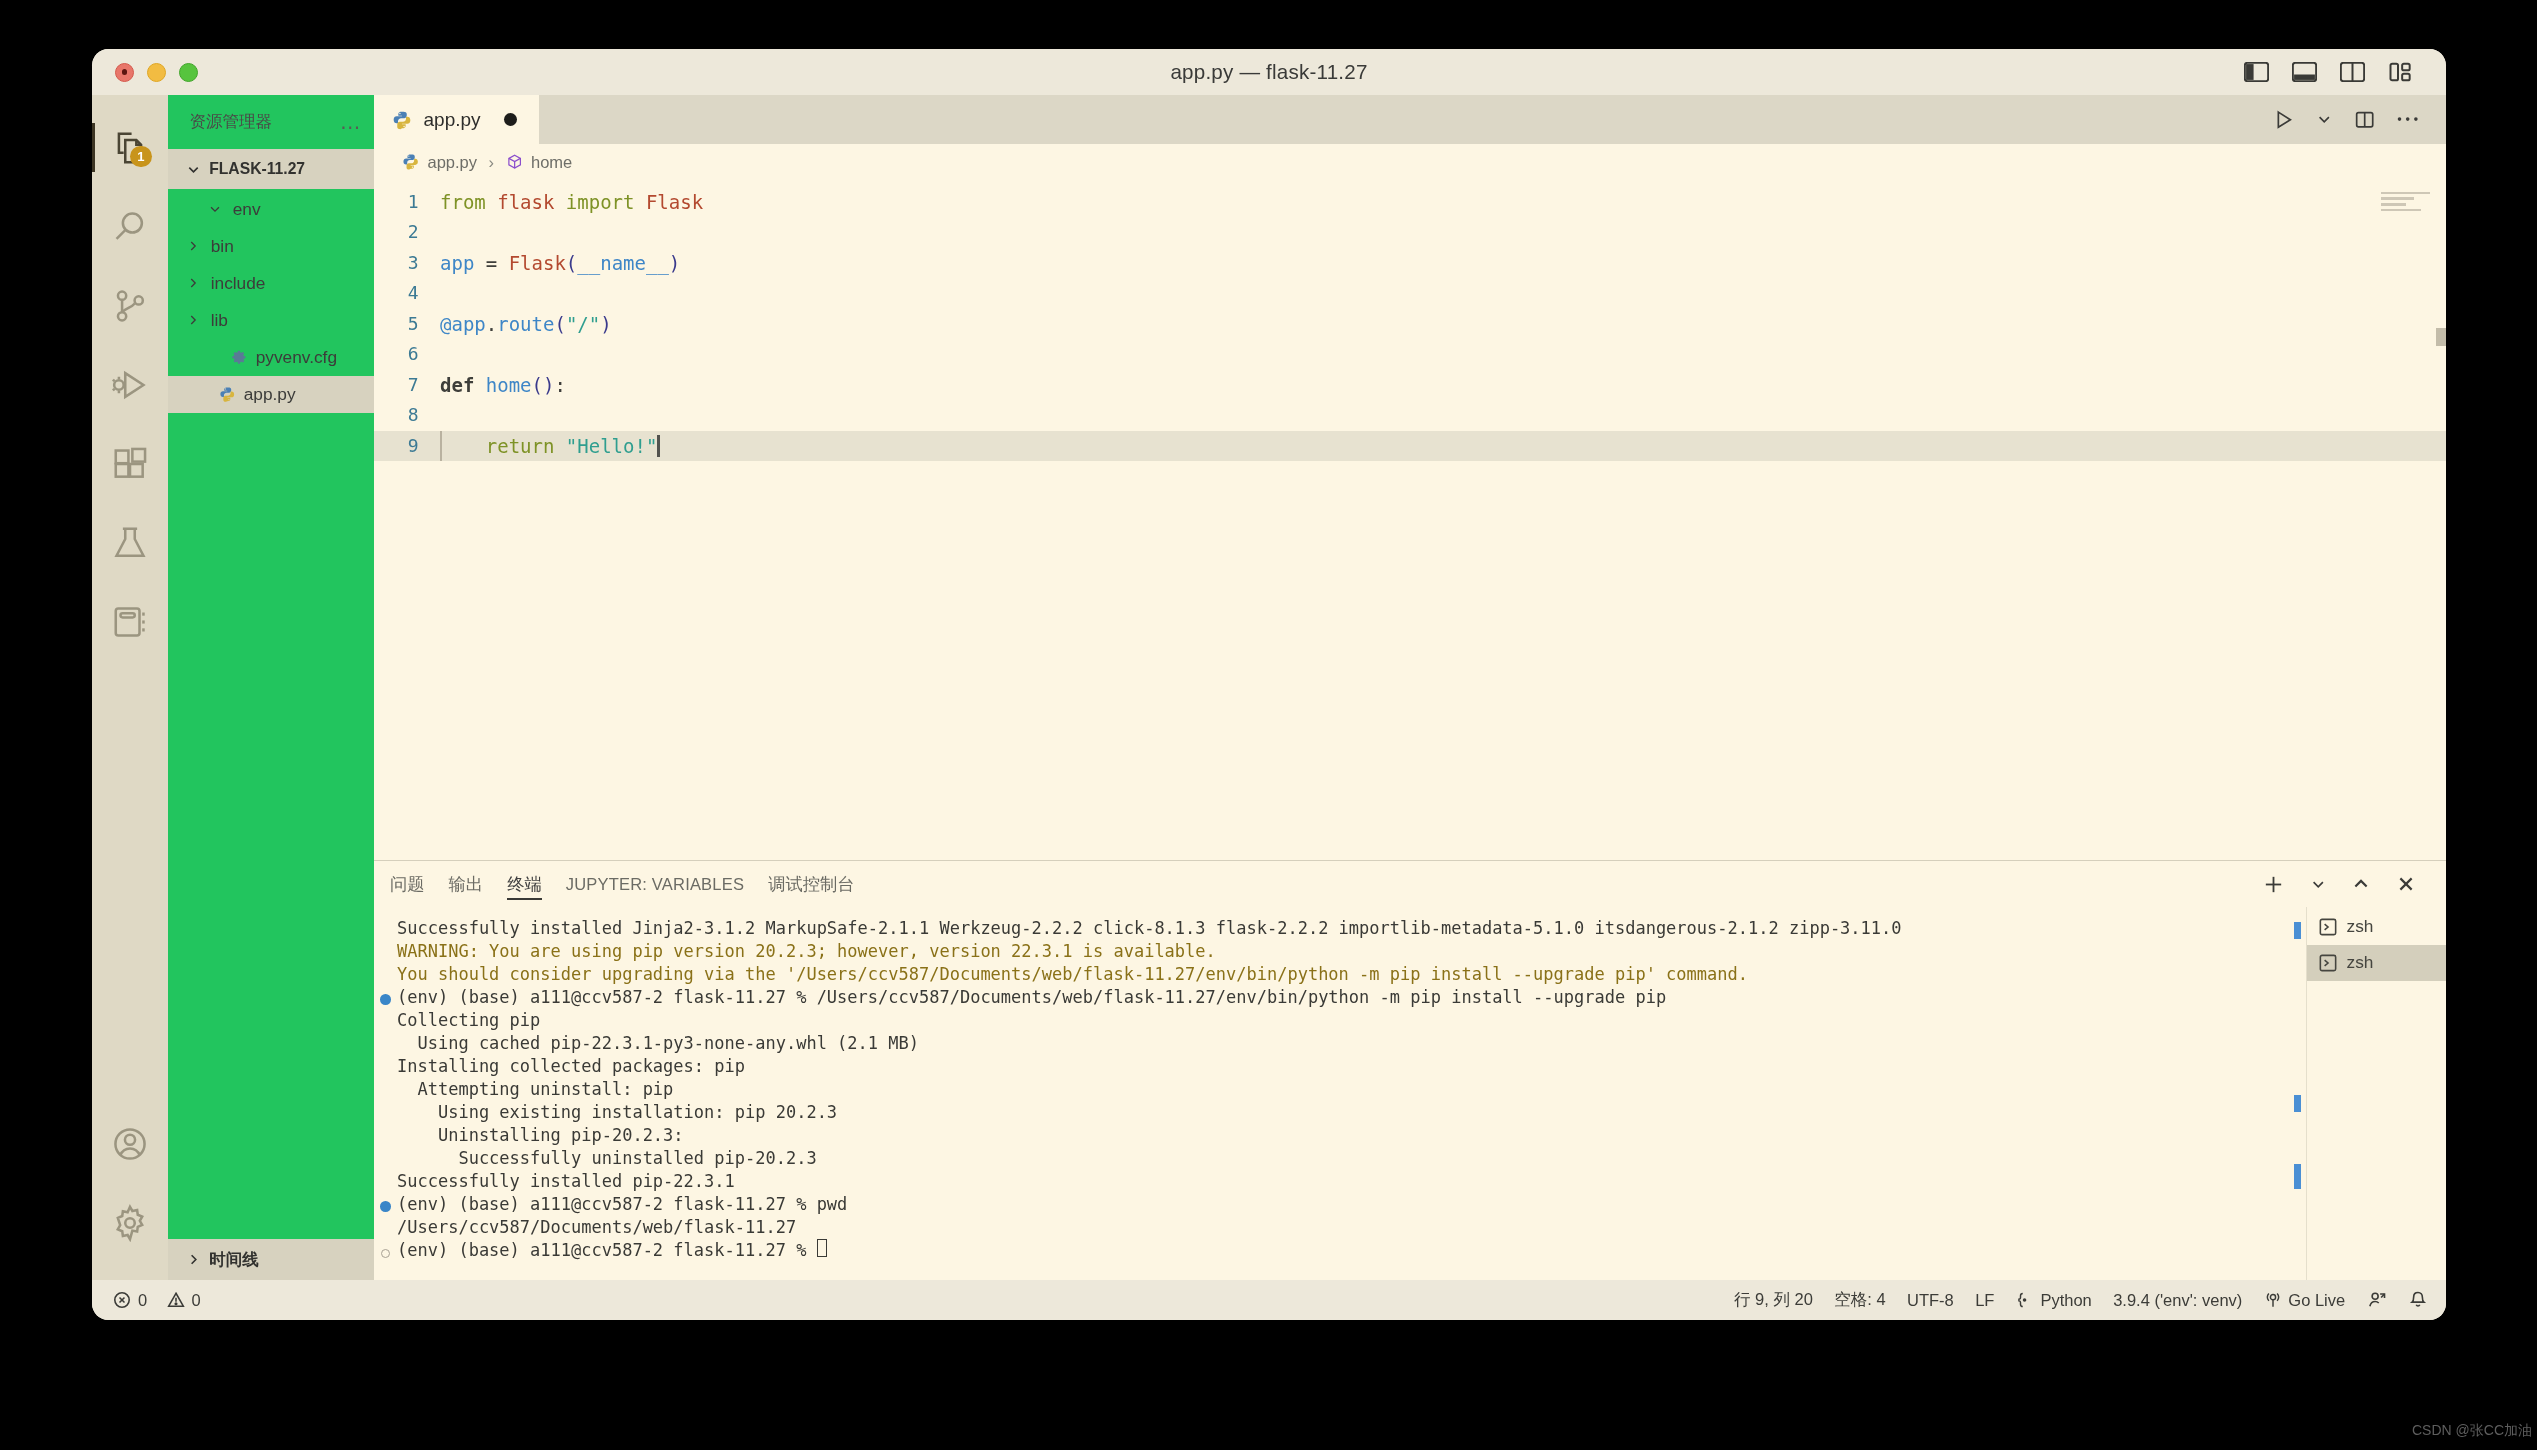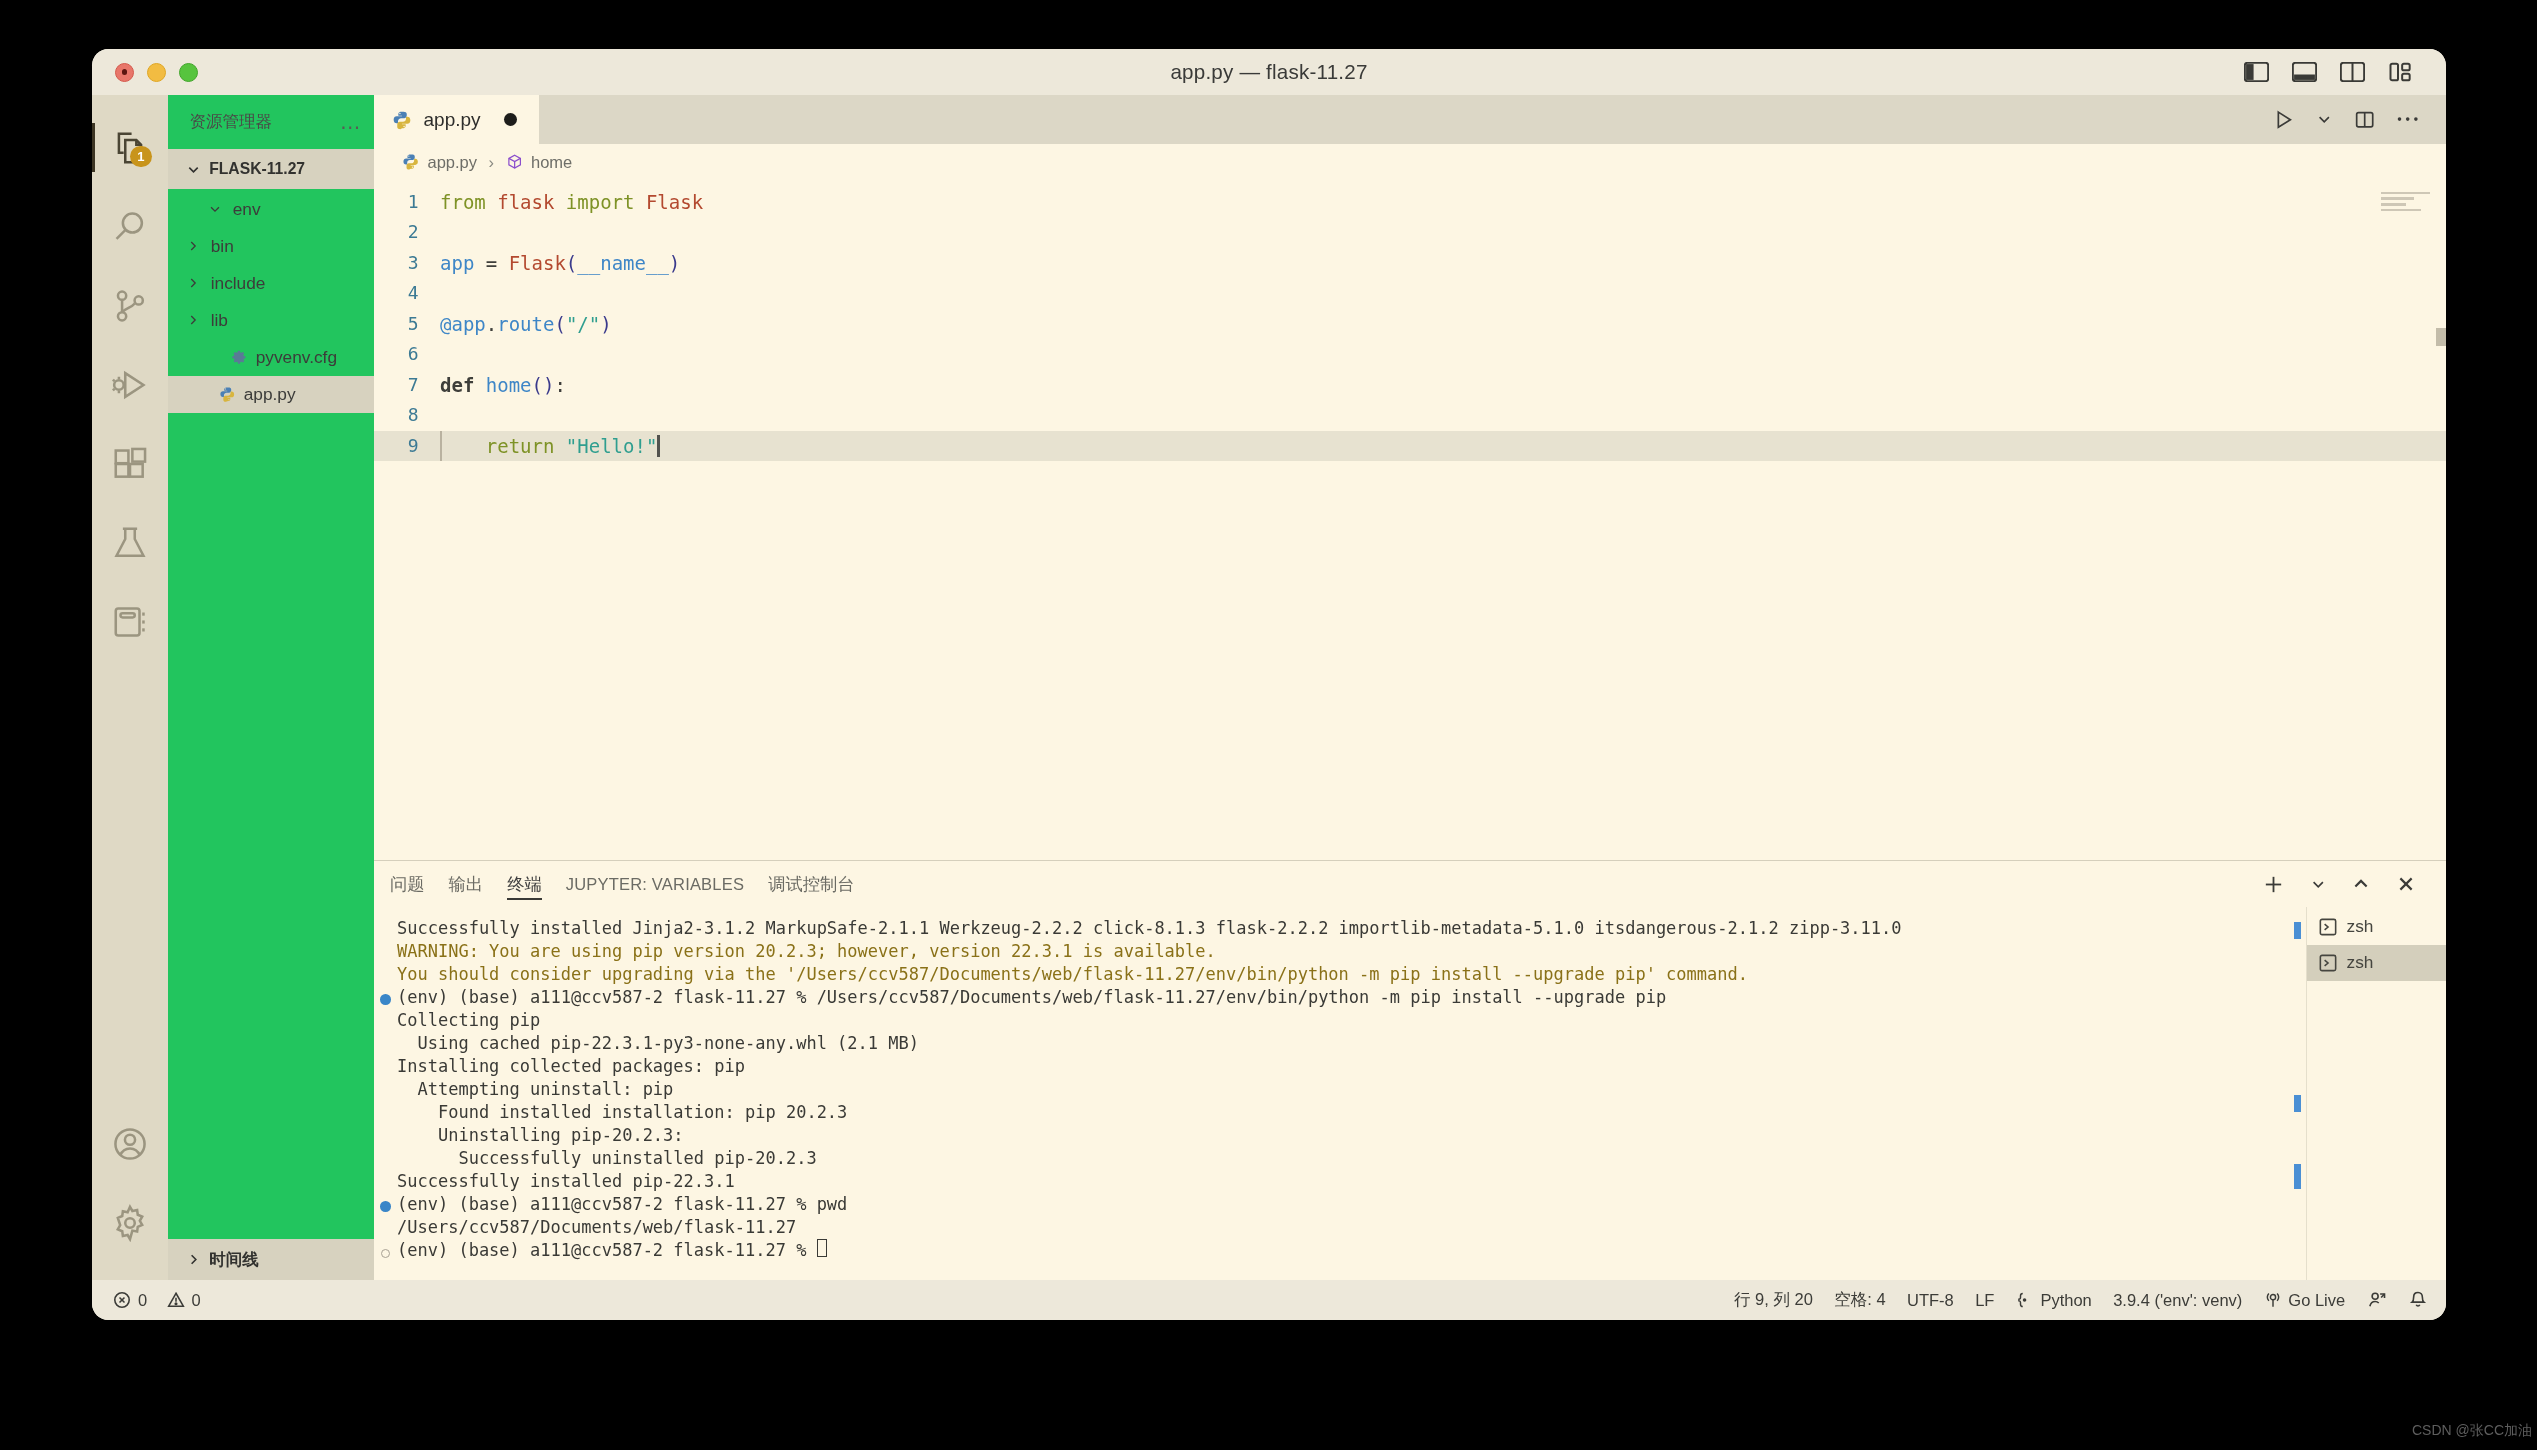--- a/index.html
+++ b/index.html
@@ -643,21 +643,21 @@
             <div class="term">
 
               <div class="tline"><span class="tmark"></span><span class="ttext">Successfully installed Jinja2-3.1.2 MarkupSafe-2.1.1 Werkzeug-2.2.2 click-8.1.3 flask-2.2.2 importlib-metadata-5.1.0 itsdangerous-2.1.2 zipp-3.11.0</span></div>
               <div class="tline"><span class="tmark"></span><span class="ttext warn">WARNING: You are using pip version 20.2.3; however, version 22.3.1 is available.</span></div>
               <div class="tline"><span class="tmark"></span><span class="ttext warn">You should consider upgrading via the '/Users/ccv587/Documents/web/flask-11.27/env/bin/python -m pip install --upgrade pip' command.</span></div>
               <div class="tline"><span class="tmark"><span class="fdot"></span></span><span class="ttext">(env) (base) a111@ccv587-2 flask-11.27 % /Users/ccv587/Documents/web/flask-11.27/env/bin/python -m pip install --upgrade pip</span></div>
               <div class="tline"><span class="tmark"></span><span class="ttext">Collecting pip</span></div>
               <div class="tline"><span class="tmark"></span><span class="ttext">  Using cached pip-22.3.1-py3-none-any.whl (2.1 MB)</span></div>
               <div class="tline"><span class="tmark"></span><span class="ttext">Installing collected packages: pip</span></div>
               <div class="tline"><span class="tmark"></span><span class="ttext">  Attempting uninstall: pip</span></div>
-              <div class="tline"><span class="tmark"></span><span class="ttext">    Found installed installation: pip 20.2.3</span></div>
+              <div class="tline"><span class="tmark"></span><span class="ttext">    Using existing installation: pip 20.2.3</span></div>
               <div class="tline"><span class="tmark"></span><span class="ttext">    Uninstalling pip-20.2.3:</span></div>
               <div class="tline"><span class="tmark"></span><span class="ttext">      Successfully uninstalled pip-20.2.3</span></div>
               <div class="tline"><span class="tmark"></span><span class="ttext">Successfully installed pip-22.3.1</span></div>
               <div class="tline"><span class="tmark"><span class="fdot"></span></span><span class="ttext">(env) (base) a111@ccv587-2 flask-11.27 % pwd</span></div>
               <div class="tline"><span class="tmark"></span><span class="ttext">/Users/ccv587/Documents/web/flask-11.27</span></div>
               <div class="tline"><span class="tmark"><span class="odot"></span></span><span class="ttext">(env) (base) a111@ccv587-2 flask-11.27 % </span><span style="display:inline-block;width:10.7px;height:18px;border:1.6px solid #3A3A36;"></span></div>
 
               <div class="term-scroll-marks">
                 <div class="tsm" style="top:15px"></div>
                 <div class="tsm" style="top:188px"></div>

